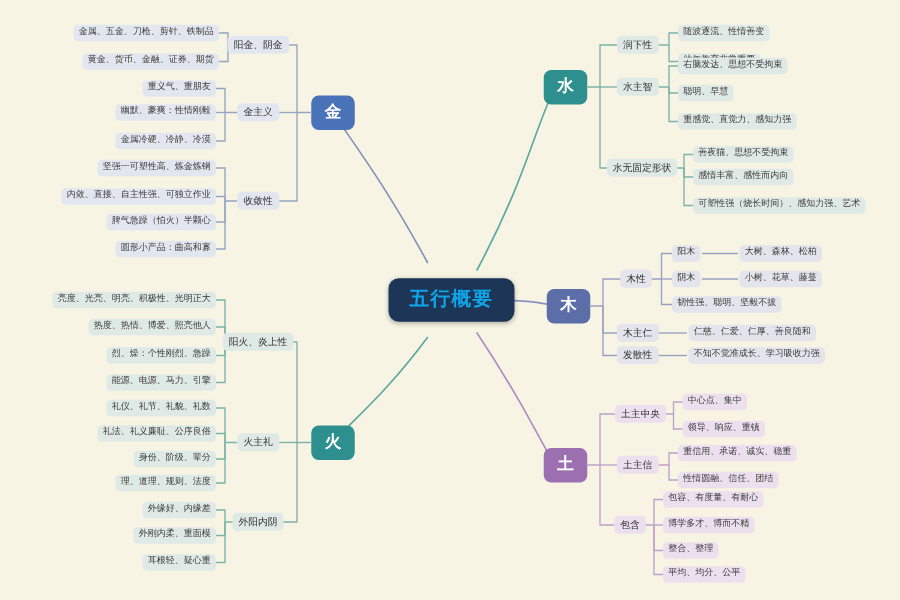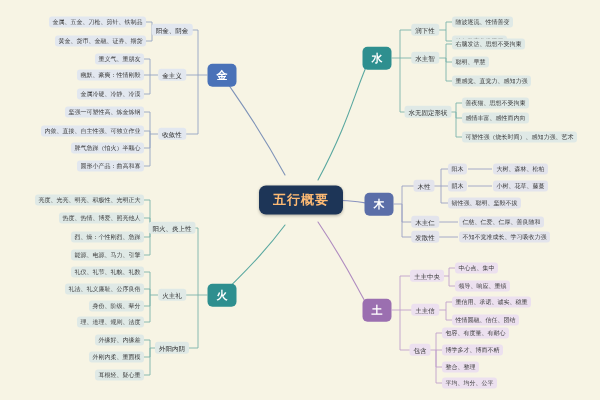--- a/index.html
+++ b/index.html
@@ -16,21 +16,21 @@
   .node{
     position:absolute;
     box-sizing:border-box;
     white-space:nowrap;
     line-height:1.15;
   }
 
   
   .root{
     background:#1d3557;
-    color:#fdba74;
+    color:#0ea5e9;
     font-size:13px;
     font-weight:bold;
     letter-spacing:1px;
     padding:7px 14px;
     border-radius:7px;
     transform:translate(-50%,-50%);
     box-shadow:0 1px 3px rgba(0,0,0,.25);
   }
 
   

